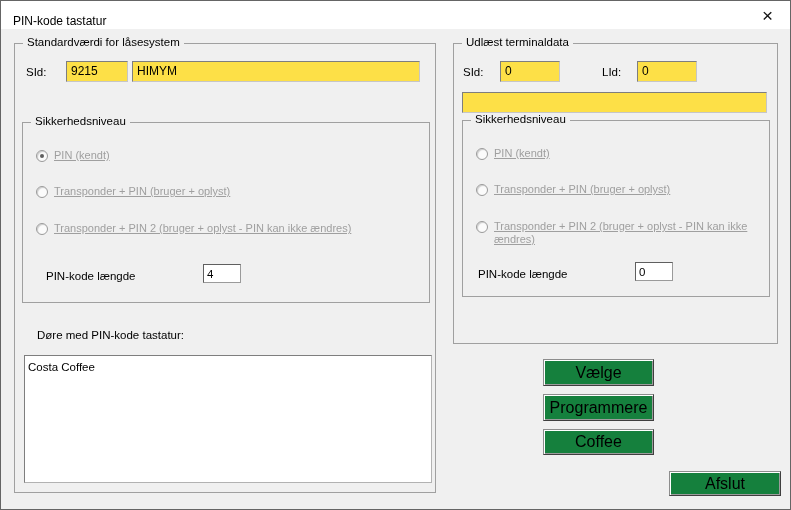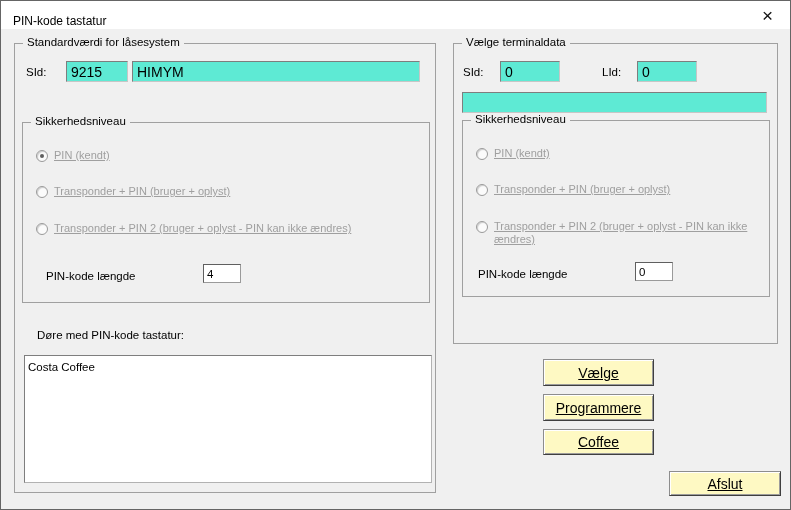--- a/index.html
+++ b/index.html
@@ -29,23 +29,23 @@
   .groupbox {
     position: absolute; border: 1px solid #a0a0a0; background: #f0f0f0;
   }
   .gb-caption {
     position: absolute; top: -8px; left: 8px; background: #f0f0f0;
     padding: 0 4px; font-size: 11.5px; color: #000; white-space: nowrap; text-align: right;
   }
   .lbl { position: absolute; font-size: 11.5px; line-height: 14px; color: #000; white-space: nowrap; }
 
   .edit-d {  
-    position: absolute; height: 21px; background: #5eead4;
+    position: absolute; height: 21px; background: #fde047;
     border: 1px solid; border-color: #7e7e7e #c6c6c6 #c6c6c6 #7e7e7e;
-    padding: 2px 4px; font-size: 14px; color: #000; overflow: hidden; white-space: nowrap;
+    padding: 2px 4px; font-size: 12px; color: #000; overflow: hidden; white-space: nowrap;
   }
   .edit-e {  
     position: absolute; background: #ffffff;
     border: 1px solid; border-color: #5f5f5f #9a9a9a #9a9a9a #5f5f5f;
     padding: 1px 3px; font-size: 11.5px; color: #000;
     font-family: "Liberation Sans", "DejaVu Sans", sans-serif; outline: none;
   }
   .listbox {
     position: absolute; background: #ffffff;
     border: 1px solid; border-color: #7e7e7e #b2b2b2 #b2b2b2 #7e7e7e;
@@ -61,27 +61,26 @@
   }
   .radio.checked::after {
     content: ""; position: absolute; left: 3px; top: 3px;
     width: 4px; height: 4px; border-radius: 50%; background: #5f5f5f;
   }
   .radio-label { margin-left: 6px; font-size: 11px; line-height: 13px; color: #9f9f9f; text-decoration: underline; }
   .w-left  { width: 310px; }
   .w-right { width: 278px; }
 
   .btn {
-    position: absolute; background: #fef9c3;
+    position: absolute; background: #15803d;
     border: 1px solid; border-color: #8d8d8d #3f3f3f #3f3f3f #8d8d8d;
     box-shadow: inset 1px 1px 0 #ffffff, inset -1px -1px 0 #9c9c9c;
     display: flex; align-items: center; justify-content: center;
-    font-size: 14px; color: #000; cursor: default;
+    font-size: 16px; color: #000; cursor: default;
     font-family: "Liberation Sans", "DejaVu Sans", sans-serif;
-    text-decoration: underline;
   }
 </style>
 </head>
 <body>
 
 <div class="dialog">
 
   <div class="titlebar">
     <span class="title">PIN-kode tastatur</span>
     <div class="close-btn">
@@ -118,21 +117,21 @@
         <input class="edit-e" style="left: 180px; top: 141px; width: 38px; height: 19px;" value="4">
       </div>
 
       <span class="lbl" style="left:22px; top:284px;">Døre med PIN-kode tastatur:</span>
       <div class="listbox" style="left:9px; top:311px; width:408px; height:128px;">
         <div class="list-item">Costa Coffee</div>
       </div>
     </div>
 
     <div class="groupbox" style="left:452px; top:14px; width:325px; height:301px;">
-      <span class="gb-caption">Vælge terminaldata</span>
+      <span class="gb-caption">Udlæst terminaldata</span>
 
       <span class="lbl" style="left:9px; top:21px;">SId:</span>
       <div class="edit-d" style="left:46px; top:17px; width:60px;">0</div>
       <span class="lbl" style="left:148px; top:21px;">LId:</span>
       <div class="edit-d" style="left:183px; top:17px; width:60px;">0</div>
 
       <div class="edit-d" style="left:8px; top:48px; width:305px;"></div>
 
       <div class="groupbox" style="left:8px; top:76px; width:308px; height:177px;">
         <span class="gb-caption">Sikkerhedsniveau</span>

